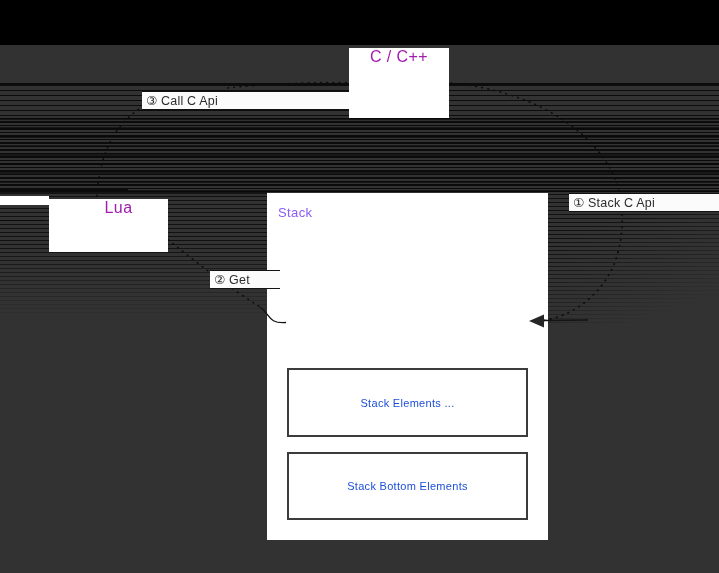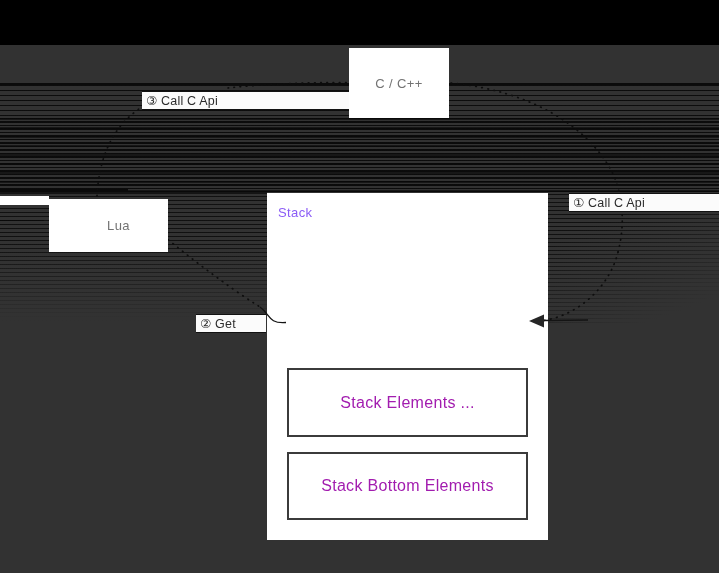--- a/index.html
+++ b/index.html
@@ -49,49 +49,49 @@
 
   
   svg.arcs{left:0;top:0;width:719px;height:573px;pointer-events:none;}
   .arcs-under{z-index:2;}
   .arcs-over{z-index:4;}
   .dotted{fill:none;stroke:var(--line);stroke-width:1.7;stroke-linecap:round;stroke-dasharray:.6 5.6;}
   .solidline{fill:none;stroke:#141414;stroke-width:1.3;}
 
   
   .node{
-    background:var(--paper); z-index:3; display:flex;align-items:center;justify-content:center;
-    font-size:13px; letter-spacing:.4px; color:#737373;
+    background:var(--paper); z-index:3; display:flex;align-items:flex-start;justify-content:center;
+    font-size:16px; letter-spacing:.4px; color:#a21caf;
   }
   .node-ccpp{left:349px;top:48px;width:100px;height:70px;}
   .node-lua{left:49px;top:199px;width:99px;height:53px;padding-left:20px;}
 
   
   .stack{
     left:267px;top:193px;width:281px;height:347px;background:var(--paper);z-index:3;
   }
   .stack-title{position:absolute;left:11px;top:12px;font-size:13px;letter-spacing:.4px;color:#8b5cf6;}
   .stack-box{
     position:absolute;left:20px;width:237px;border:2px solid #3b3b3b;background:var(--paper);
     display:flex;align-items:center;justify-content:center;
-    font-size:16px;letter-spacing:.3px;color:#a21caf;text-align:center;
+    font-size:11px;letter-spacing:.3px;color:#1d4ed8;text-align:center;
   }
   .stack-box.top-el{top:95px;height:64px;font-weight:bold;font-size:13.5px;color:#333;}
   .stack-box.mid-el{top:175px;height:65px;}
   .stack-box.bot-el{top:259px;height:64px;align-items:center;}
 
   
   .strip{
     background:#fbfbfb;border-top:1px solid #121212;border-bottom:1px solid #121212;
     z-index:5;display:flex;align-items:center;
     font-size:12.5px;letter-spacing:.2px;color:#2c2c2c;padding:0 4px;box-sizing:border-box;
   }
   .strip-call{left:142px;top:91px;width:207px;height:19px;}
   .strip-push{left:569px;top:193px;width:150px;height:19px;}
-  .strip-get{left:196px;top:270px;width:70px;height:19px;margin-top:44px;}
+  .strip-get{left:210px;top:270px;width:70px;height:19px;}
 </style>
 </head>
 <body>
 
 <div class="stage">
 
   <div class="abs band-top"></div>
 
   <div class="abs stripe hline-84"></div>
   <div class="abs stripe stripes-a"></div>
@@ -131,19 +131,19 @@
     <path class="dotted" d="M 618,252 C 610,285 582,312 549,319.5 L 544,320.5"></path>
     <path class="solidline" d="M 543,320.5 L 588,320"></path>
     <path class="solidline" d="M 260,307 C 270,314 268,324 286,322.5"></path>
     <polygon points="529,321 544,314.5 544,327.5" fill="#262626"></polygon>
   </svg>
 
   <div class="abs strip strip-call">
     <span>③ Call C Api</span>
   </div>
   <div class="abs strip strip-push">
-    <span>① Call C Api</span>
+    <span>① Stack C Api</span>
   </div>
   <div class="abs strip strip-get">
     <span>② Get</span>
   </div>
 
 </div>
 
 </body></html>

